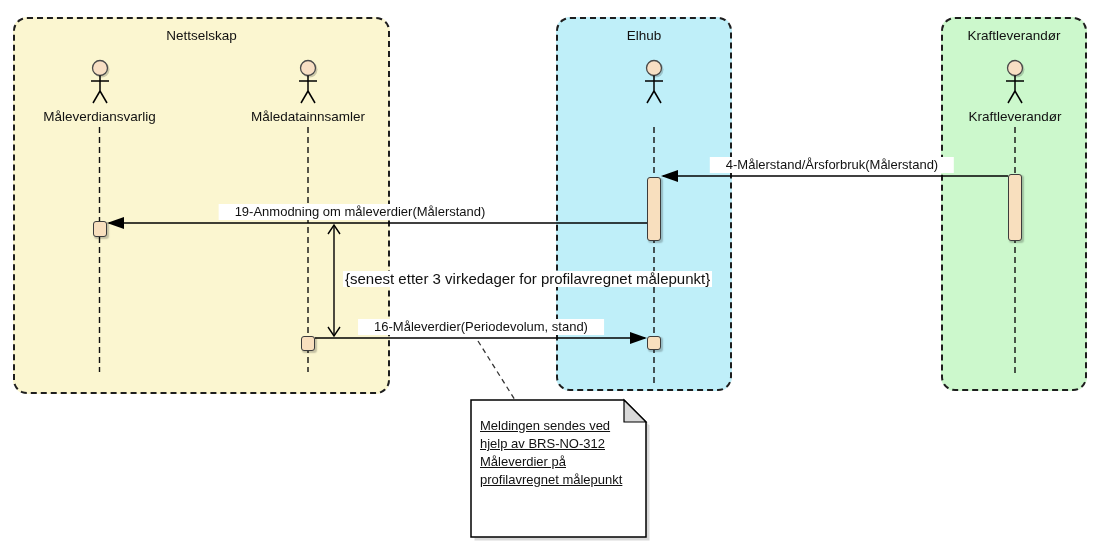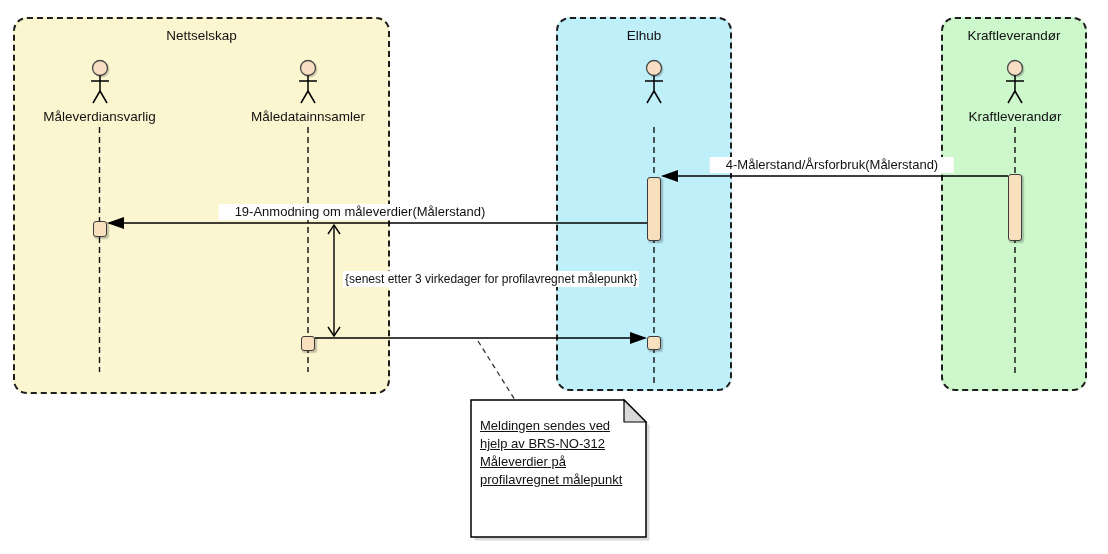--- a/index.html
+++ b/index.html
@@ -40,21 +40,21 @@
   #act-elhub-small { left:647px;  top:336px; height:14px; }
   .msg-label {
     position:absolute; white-space:nowrap; font-size:13px; line-height:16px;
     background:#fff; padding:0 16px; transform:translateX(-50%);
   }
   #msg4-label  { left:832px; top:157px; }
   #msg19-label { left:348px; top:204px;margin-left:12px; }
   #msg16-label { left:481px; top:319px; }
   #constraint-label {
     position:absolute; left:343px; top:271px; white-space:nowrap;
-    font-size:12px; line-height:16px; background:#fff; padding:0 2px;
+    font-size:15px; line-height:16px; background:#fff; padding:0 2px;
   }
   #note-text {
     position:absolute; left:480px; top:417px; width:155px;
     font-size:13px; line-height:18px; color:#111;text-decoration:underline;
   }
 </style>
 </head>
 <body>
 
 <div id="canvas">
@@ -146,18 +146,19 @@
   <div class="actor-label" style="left:905px;">Kraftleverandør</div>
 
   <div class="act" id="act-elhub-main"></div>
   <div class="act" id="act-kraft-main"></div>
   <div class="act" id="act-mva-small"></div>
   <div class="act" id="act-mdi-small"></div>
   <div class="act" id="act-elhub-small"></div>
 
   <div class="msg-label" id="msg4-label">4-Målerstand/Årsforbruk(Målerstand)</div>
   <div class="msg-label" id="msg19-label">19-Anmodning om måleverdier(Målerstand)</div>
+  <div class="msg-label" id="msg16-label">16-Måleverdier(Periodevolum, stand)</div>
 
   <div id="constraint-label">{senest etter 3 virkedager for profilavregnet målepunkt}</div>
 
   <div id="note-text">Meldingen sendes ved hjelp av BRS-NO-312 Måleverdier på profilavregnet målepunkt</div>
 
 </div>
 
 </body></html>

